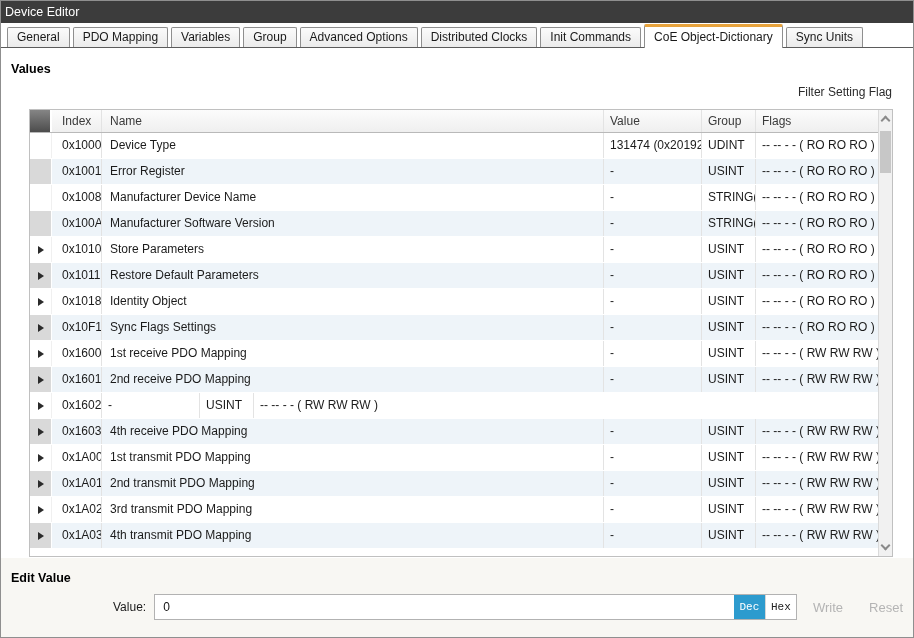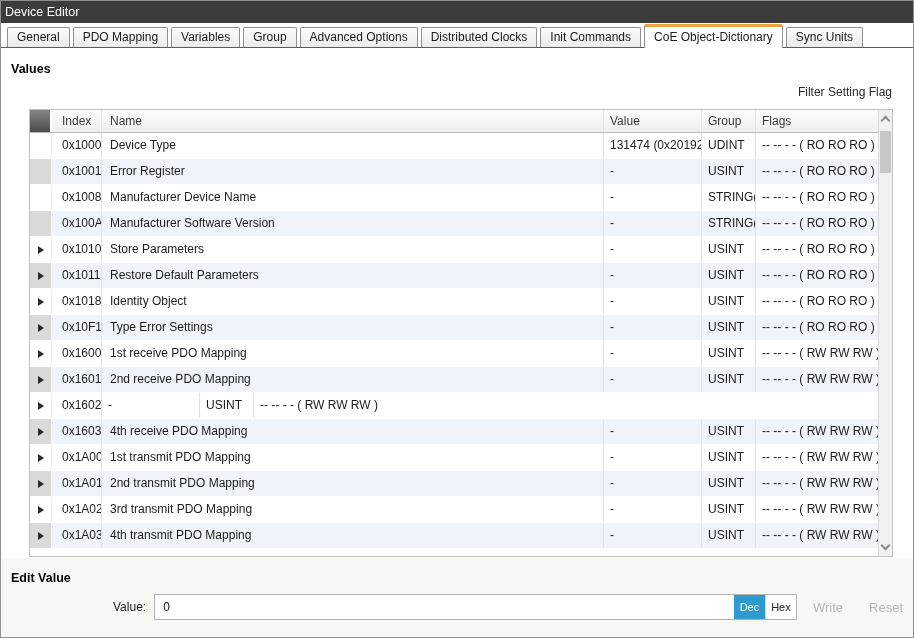--- a/index.html
+++ b/index.html
@@ -149,20 +149,21 @@
   .value-input-wrap input {
     flex: 1; border: none; outline: none;
     font-family: "Liberation Sans", sans-serif;
     font-size: 12px; padding: 0 8px; color: #111;
     background: transparent;
   }
   .btn-dec, .btn-hex {
     flex: none; width: 31px;
     font-size: 11px; line-height: 24px; text-align: center;
     cursor: default;
+    font-family: Liberation Mono, monospace;
   }
   .btn-dec { background: var(--dec-blue, #2d9bce); color: #ffffff; }
   .btn-hex { background: #ffffff; color: #222; border-left: 1px solid #d6d6d6; }
   .btn-write, .btn-reset {
     color: #b4b4b4; font-size: 13px; cursor: default;
   }
   .btn-write { margin-left: 16px; }
   .btn-reset { margin-left: 26px; }
 </style>
 </head>
@@ -259,21 +260,21 @@
           <div class="cell c-name">Identity Object</div>
           <div class="cell c-value">-</div>
           <div class="cell c-type">USINT</div>
           <div class="cell c-flags">-- -- - - ( RO RO RO )</div>
         </div>
         <div class="trow even">
           <div class="cell c-exp">
             <span class="tri"></span>
           </div>
           <div class="cell c-index">0x10F1</div>
-          <div class="cell c-name">Type Error Settings</div>
+          <div class="cell c-name">Sync Flags Settings</div>
           <div class="cell c-value">-</div>
           <div class="cell c-type">USINT</div>
           <div class="cell c-flags">-- -- - - ( RO RO RO )</div>
         </div>
         <div class="trow odd">
           <div class="cell c-exp">
             <span class="tri"></span>
           </div>
           <div class="cell c-index">0x1600</div>
           <div class="cell c-name">1st receive PDO Mapping</div>

